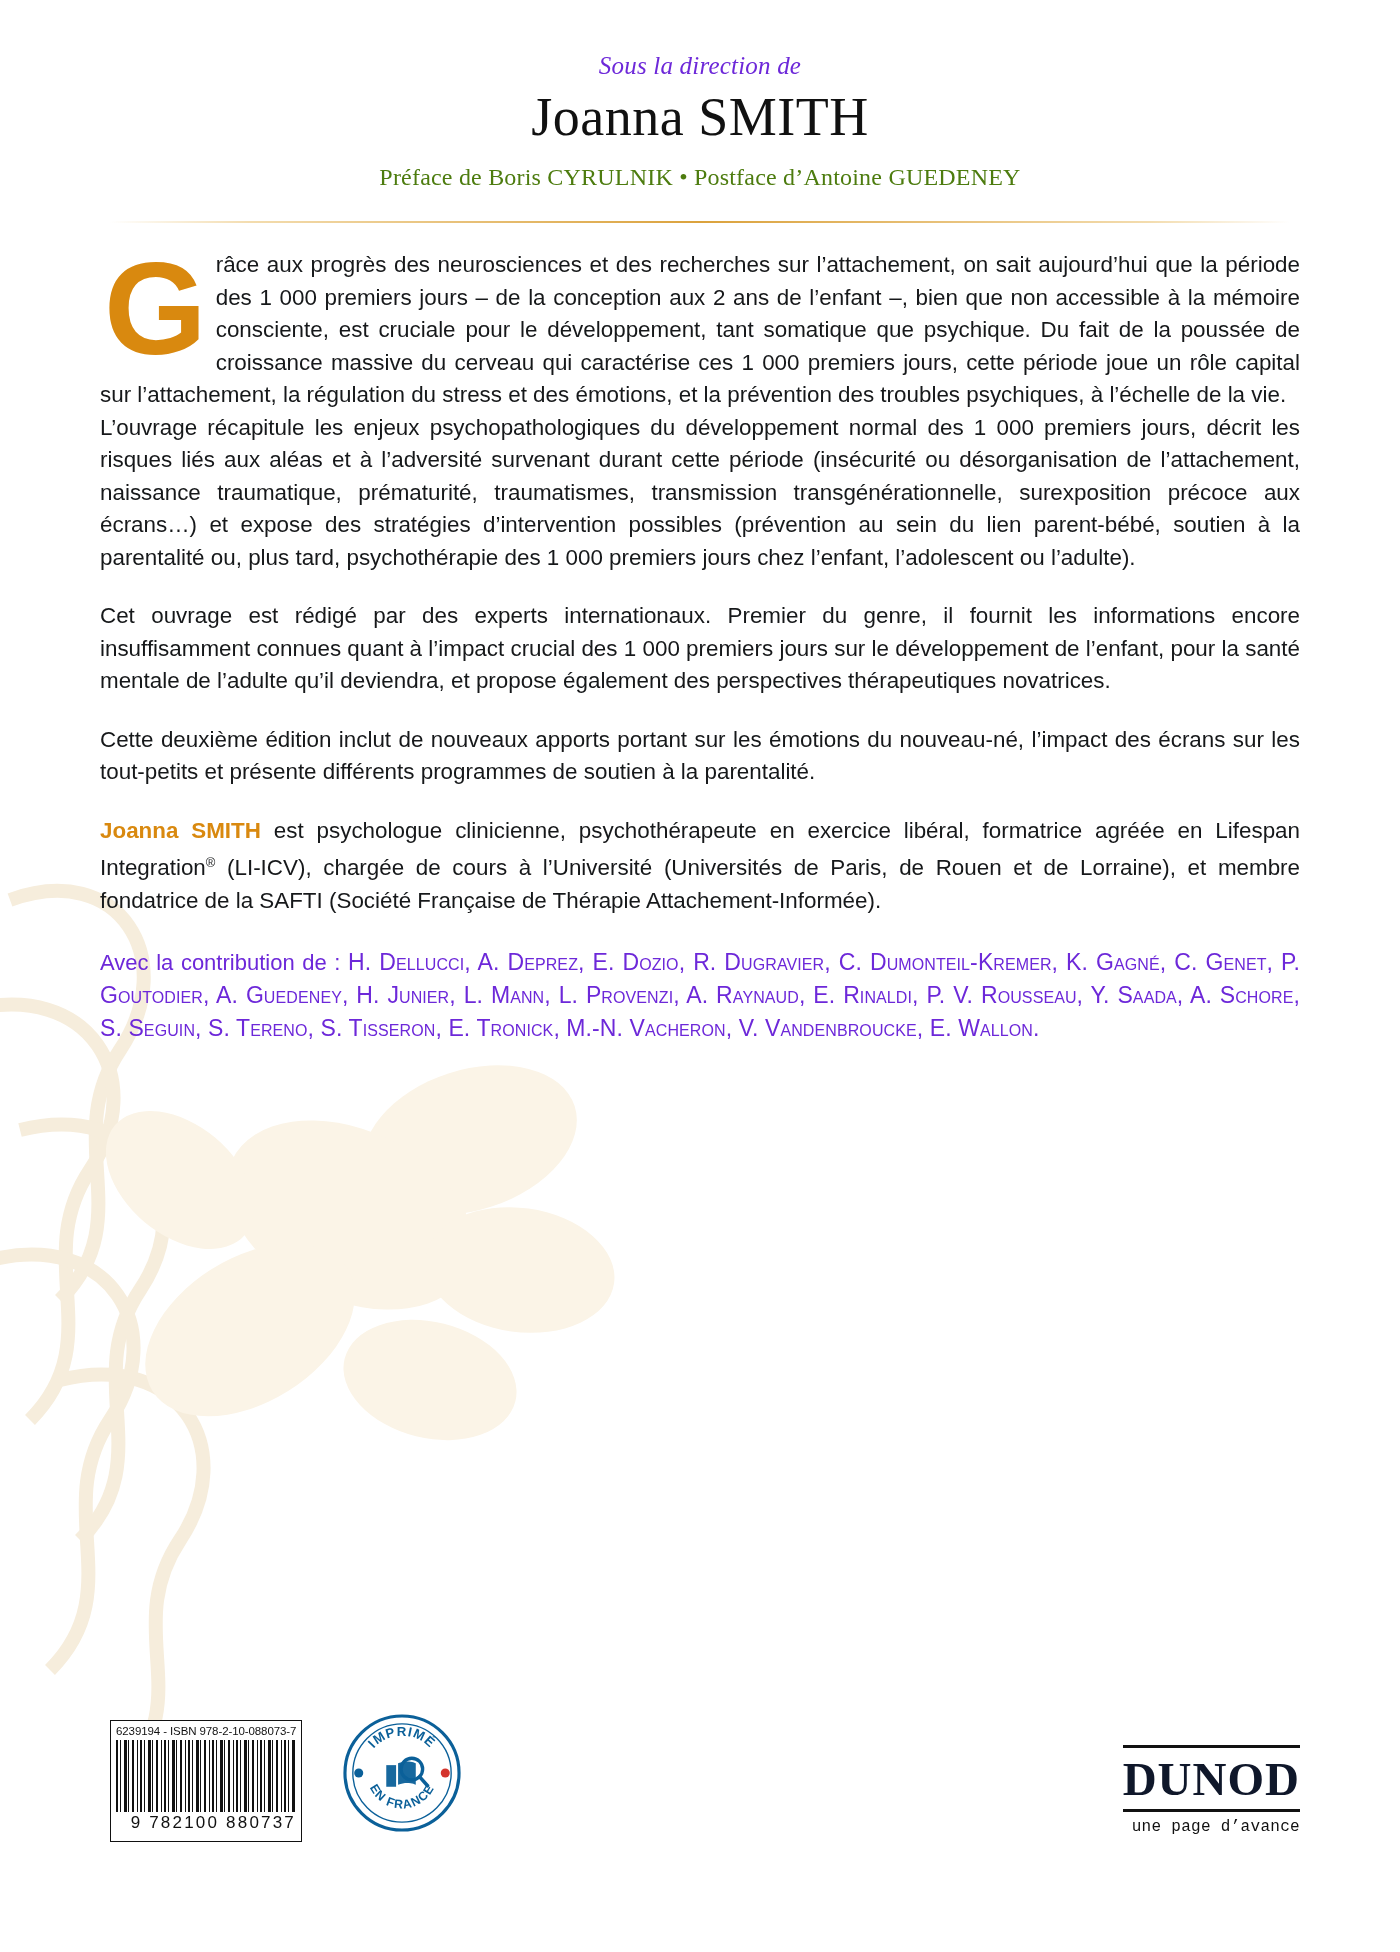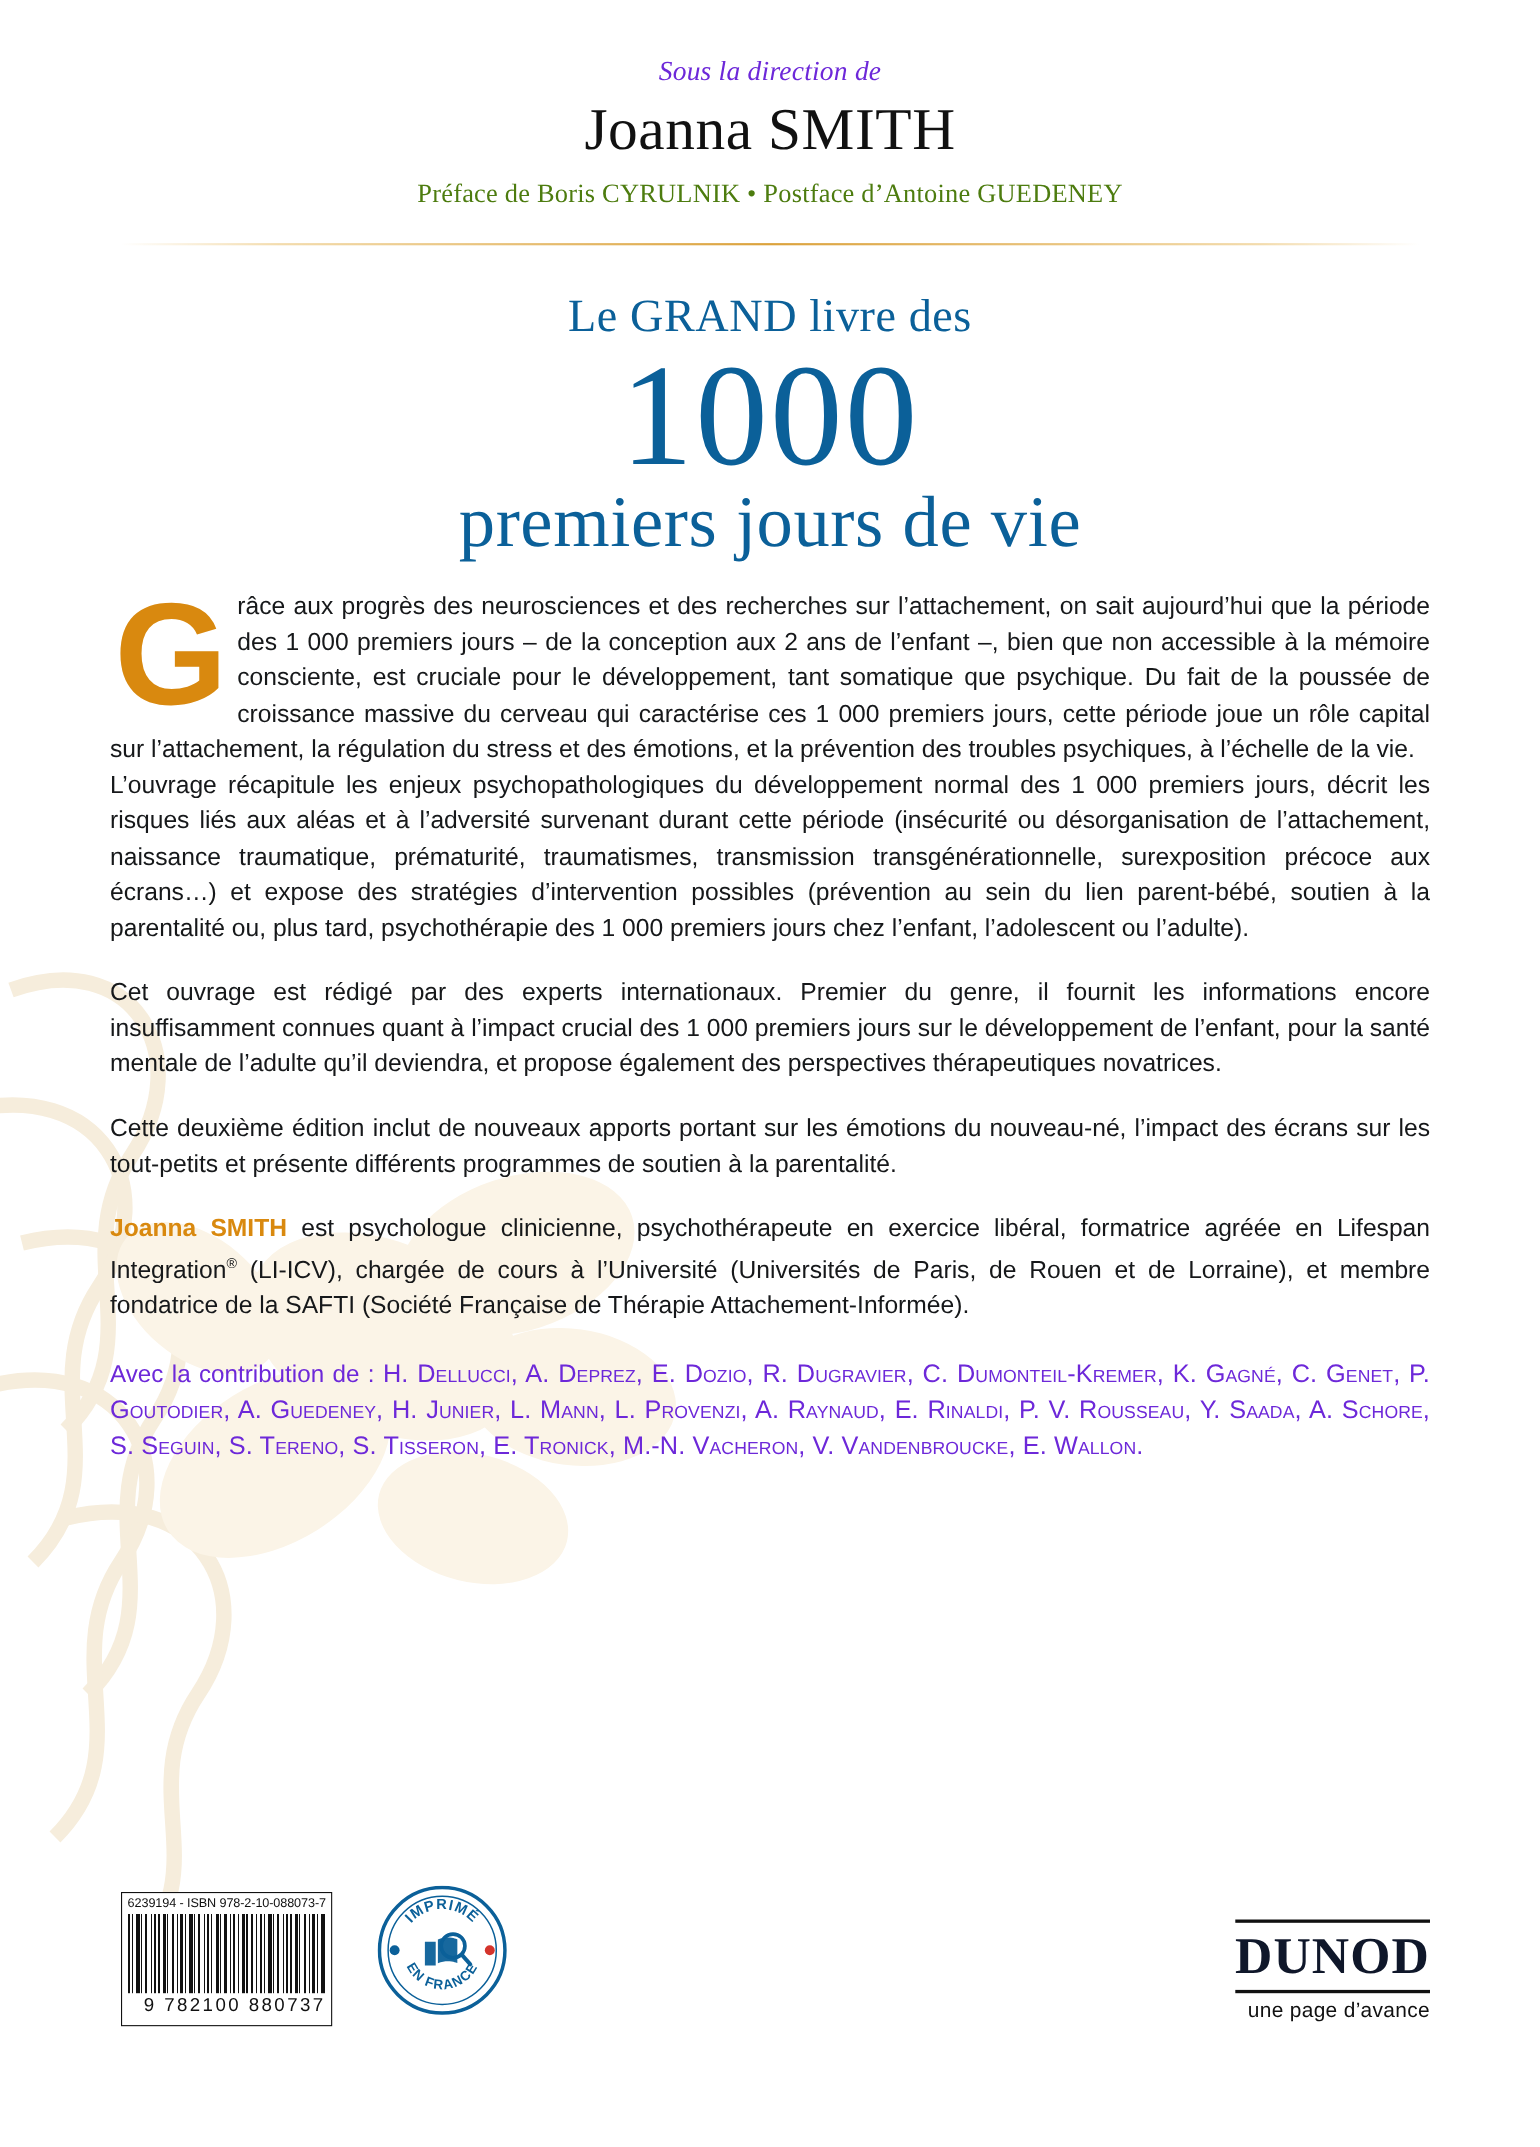--- a/index.html
+++ b/index.html
@@ -224,22 +224,22 @@
     letter-spacing: 1px;
     color: #0f172a;
     line-height: 50px;
   }
   .dunod-rule {
     height: 3px;
     background: #111;
     margin: 5px 0 6px 0;
   }
   .dunod-tag {
-    font-family: Liberation Sans, sans-serif;
-    font-size: 19px;
+    font-family: Liberation Mono, monospace;
+    font-size: 16px;
     color: #111;
     letter-spacing: .3px;
   }
 </style>
 </head>
 <body>
 
 <svg class="watermark" viewBox="0 0 1400 1952" xmlns="http://www.w3.org/2000/svg" aria-hidden="true">
   <g fill="none" stroke="#f6eddc" stroke-width="14">
     <path d="M 10 900 C 120 860, 180 960, 120 1050 C 60 1140, 140 1220, 60 1300"></path>
@@ -260,25 +260,20 @@
 
 <div class="page">
 
   <div class="header">
     <div class="direction-line">Sous la direction de</div>
     <div class="editor-name">Joanna SMITH</div>
     <div class="preface-line">Préface de Boris CYRULNIK • Postface d’Antoine GUEDENEY</div>
     <div class="divider"></div>
   </div>
 
-  <div class="title-block">
-    <div class="title-pre">Le GRAND livre des</div>
-    <div class="title-number">1000</div>
-    <div class="title-sub">premiers jours de vie</div>
-  </div>
 
   <div class="body-copy">
 
     <div class="dropcap-wrap">
       <span class="dropcap">G</span>
       <p>râce aux progrès des neurosciences et des recherches sur l’attachement, on sait aujourd’hui que la période des 1 000 premiers jours – de la conception aux 2 ans de l’enfant –, bien que non accessible à la mémoire consciente, est cruciale pour le développement, tant somatique que psychique. Du fait de la poussée de croissance massive du cerveau qui caractérise ces 1 000 premiers jours, cette période joue un rôle capital sur l’attachement, la régulation du stress et des émotions, et la prévention des troubles psychiques, à l’échelle de la vie.</p>
     </div>
 
     <p>L’ouvrage récapitule les enjeux psychopathologiques du développement normal des 1 000 premiers jours, décrit les risques liés aux aléas et à l’adversité survenant durant cette période (insécurité ou désorganisation de l’attachement, naissance traumatique, prématurité, traumatismes, transmission transgénérationnelle, surexposition précoce aux écrans…) et expose des stratégies d’intervention possibles (prévention au sein du lien parent-bébé, soutien à la parentalité ou, plus tard, psychothérapie des 1 000 premiers jours chez l’enfant, l’adolescent ou l’adulte).</p>
 

